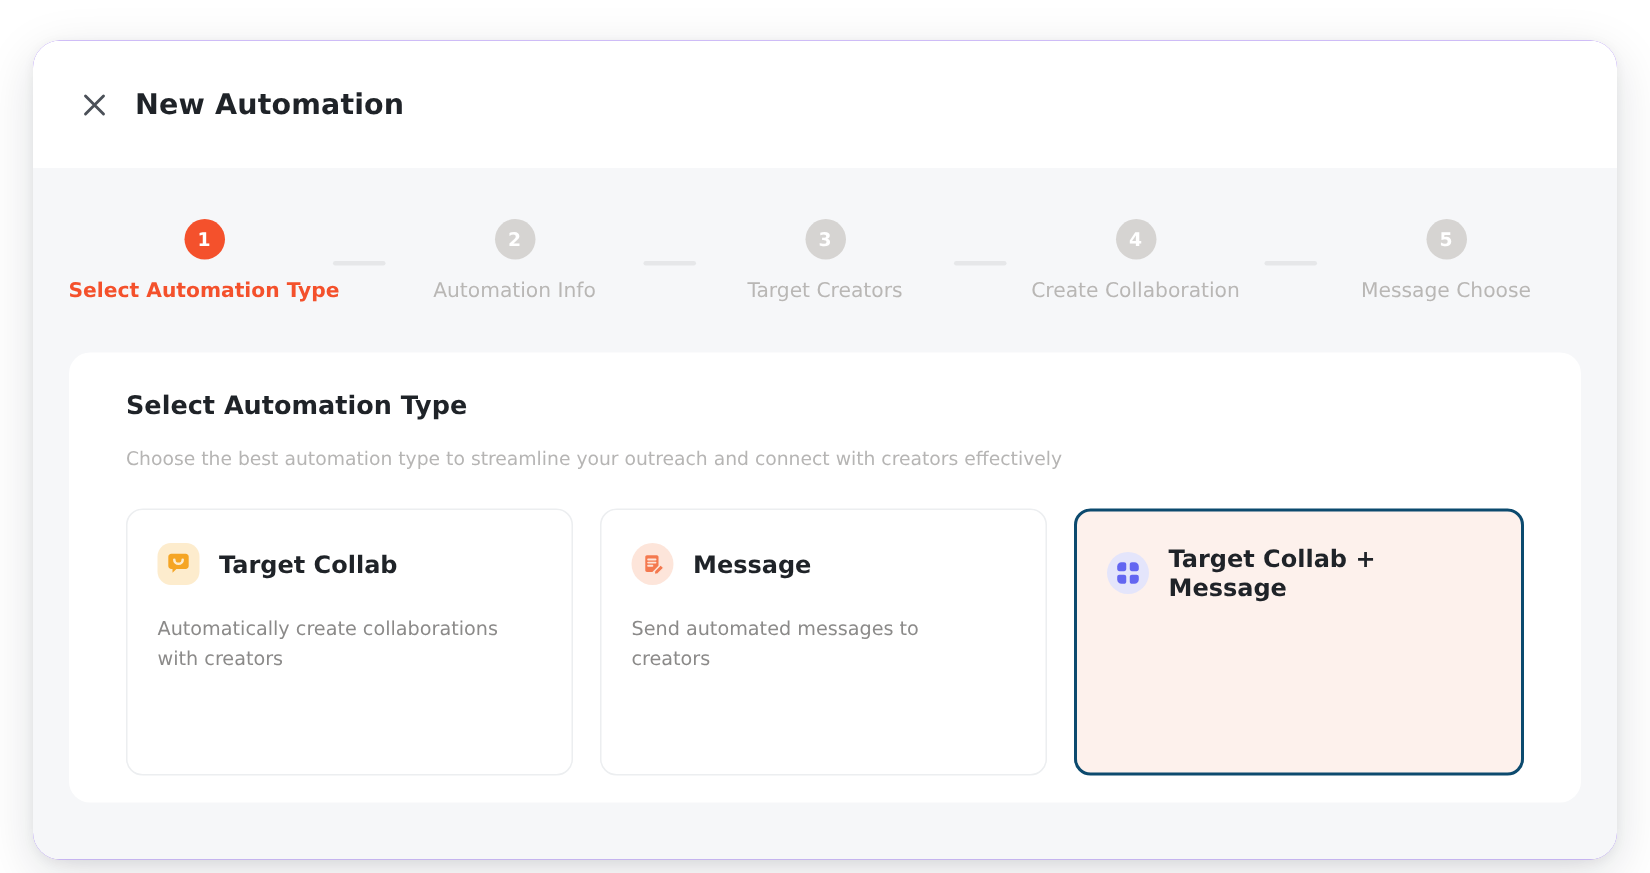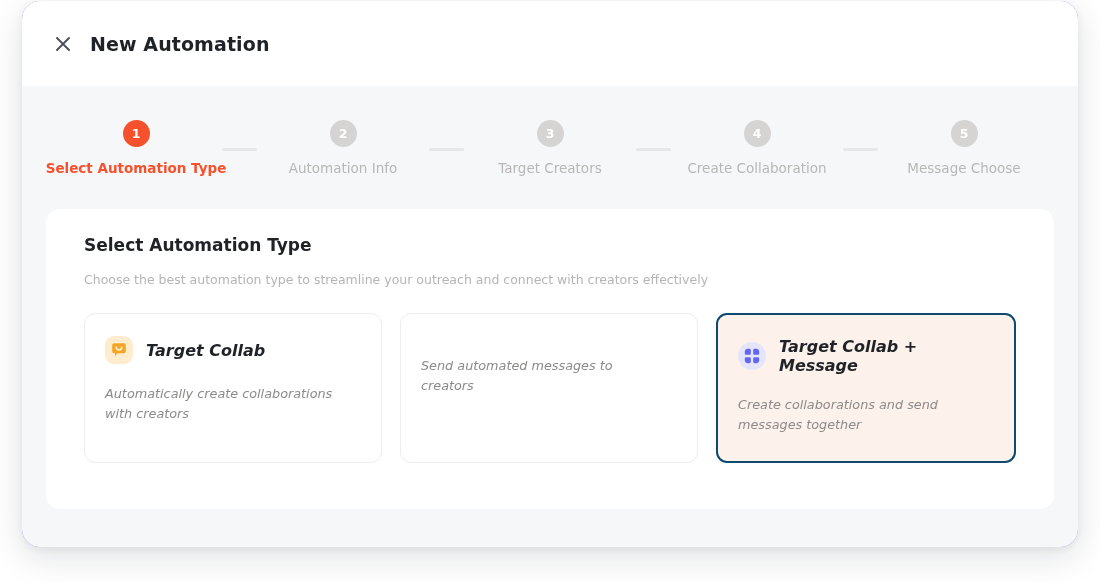--- a/index.html
+++ b/index.html
@@ -19,21 +19,21 @@
     position: relative;
     width: 1100px;
     height: 582px;
     background: #ffffff;
   }
 
   
   .modal {
     position: absolute;
     left: 22px;
-    top: 1px;
+    top: 27px;
     width: 1056px;
     height: 546px;
     background: #8b5cf6;
     border-radius: 18px;
     box-shadow: 0 10px 34px rgba(17, 24, 39, 0.13),
                 0 2px 8px rgba(17, 24, 39, 0.06);
     overflow: hidden;
     display: flex;
     flex-direction: column;
   }
@@ -145,28 +145,27 @@
   }
 
   
   .options {
     display: flex;
     gap: 18px;
     margin: 26px 16px 0 16px;
   }
   .option-card {
     flex: 1 1 0;
-    height: 150px;
+    height: 178px;
     background: #ffffff;
     border: 1px solid #eceef0;
     border-radius: 11px;
     box-sizing: border-box;
     padding: 22px 20px 1px 20px;
     cursor: pointer;
-    font-style: italic;
   }
   .option-card.selected {
     background: #fdf1ec;
     border: 2px solid #0c4a6e;
   }
   .option-head {
     display: flex;
     align-items: center;
     gap: 13px;
   }
@@ -262,36 +261,45 @@
                   <path d="M3.2 5.2c0-1.1.9-2 2-2h9.6c1.1 0 2 .9 2 2v6.1c0 1.1-.9 2-2 2H8.6l-2.6 2.6v-2.6H5.2c-1.1 0-2-.9-2-2V5.2z" fill="#f5a524"></path>
                   <path d="M7.2 7.1a2.8 2.8 0 0 0 5.6 0" stroke="#fdeccd" stroke-width="1.7" stroke-linecap="round" fill="none"></path>
                 </svg>
               </span>
               <span class="option-title">Target Collab</span>
             </div>
             <div class="option-desc">Automatically create collaborations with creators</div>
           </div>
 
           <div class="option-card">
+            <div class="option-head">
+              <span class="option-icon icon-message">
+                <svg width="19" height="19" viewBox="0 0 20 20" fill="none">
+                  <path d="M4.4 3.4h8.1c.7 0 1.2.5 1.2 1.2v6.1l-4.3 4.3H5.6c-.7 0-1.2-.5-1.2-1.2V4.6c0-.7.5-1.2 1.2-1.2z" fill="#f4794f"></path>
+                  <path d="M6.4 6.3h5.2M6.4 8.5h5.2M6.4 10.7h3" stroke="#fde5da" stroke-width="1.3" stroke-linecap="round"></path>
+                  <path d="M15.2 10.1l2.1 2.1-4.1 4.1-2.5.4.4-2.5 4.1-4.1z" fill="#f4794f" stroke="#fde5da" stroke-width="0.8"></path>
+                </svg>
+              </span>
+              <span class="option-title">Message</span>
+            </div>
             <div class="option-desc">Send automated messages to creators</div>
           </div>
 
           <div class="option-card selected">
             <div class="option-head">
               <span class="option-icon icon-combo">
                 <svg width="18" height="18" viewBox="0 0 20 20" fill="none">
                   <path d="M8.7 3.6c0-.9-.7-1.6-1.6-1.6H5.2c-1.8 0-3.2 1.4-3.2 3.2v1.9c0 .9.7 1.6 1.6 1.6h3.5c.9 0 1.6-.7 1.6-1.6V3.6z" fill="#6366f1"></path>
                   <path d="M11.3 3.6c0-.9.7-1.6 1.6-1.6h1.9c1.8 0 3.2 1.4 3.2 3.2v1.9c0 .9-.7 1.6-1.6 1.6h-3.5c-.9 0-1.6-.7-1.6-1.6V3.6z" fill="#6366f1"></path>
                   <path d="M8.7 12.9c0-.9-.7-1.6-1.6-1.6H3.6c-.9 0-1.6.7-1.6 1.6v1.9c0 1.8 1.4 3.2 3.2 3.2h1.9c.9 0 1.6-.7 1.6-1.6v-3.5z" fill="#6366f1"></path>
                   <path d="M11.3 12.9c0-.9.7-1.6 1.6-1.6h3.5c.9 0 1.6.7 1.6 1.6v1.9c0 1.8-1.4 3.2-3.2 3.2h-1.9c-.9 0-1.6-.7-1.6-1.6v-3.5z" fill="#6366f1"></path>
                 </svg>
               </span>
               <span class="option-title">Target Collab + Message</span>
             </div>
-            <div class="option-desc">Create collaborations and send messages together</div>
           </div>
 
         </div>
       </div>
 
     </div>
   </div>
 </div>
 
 </body></html>

